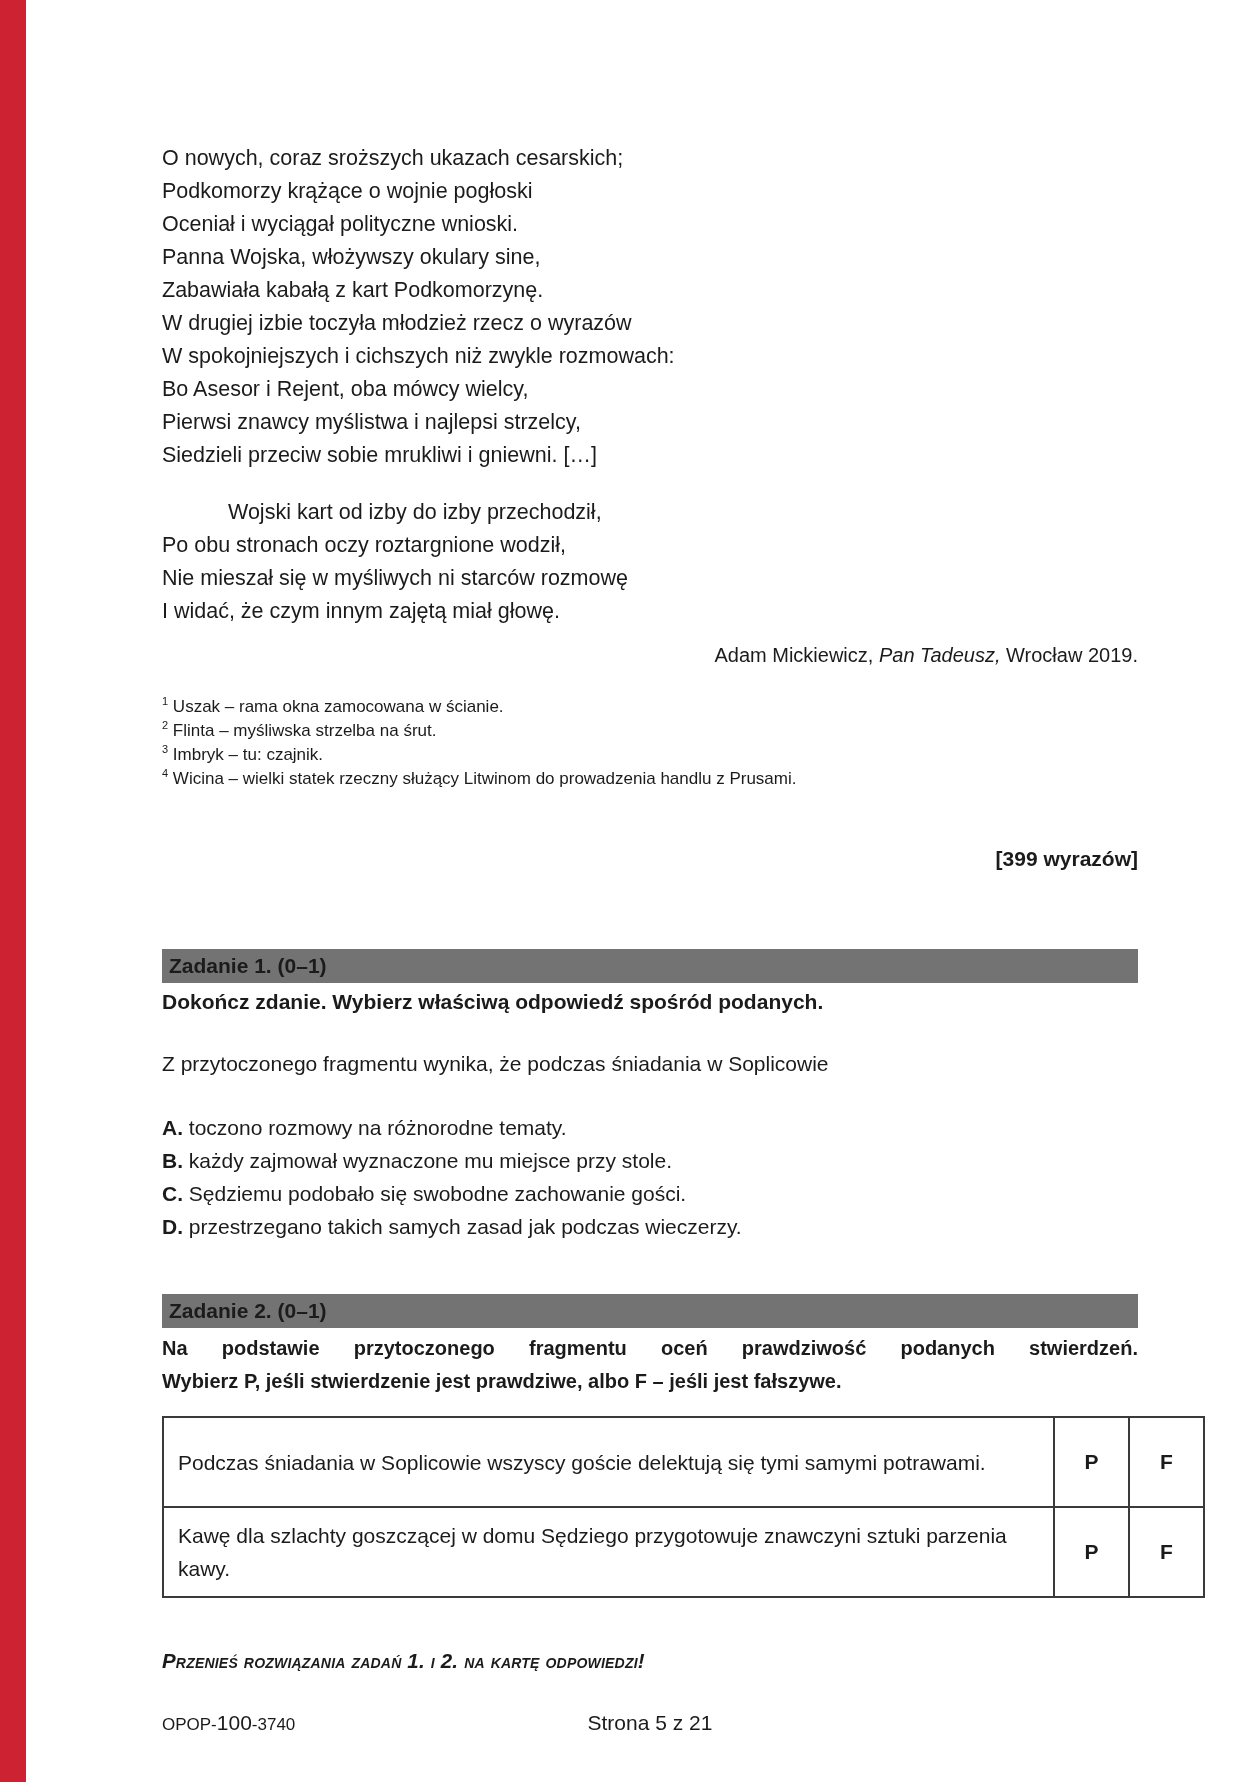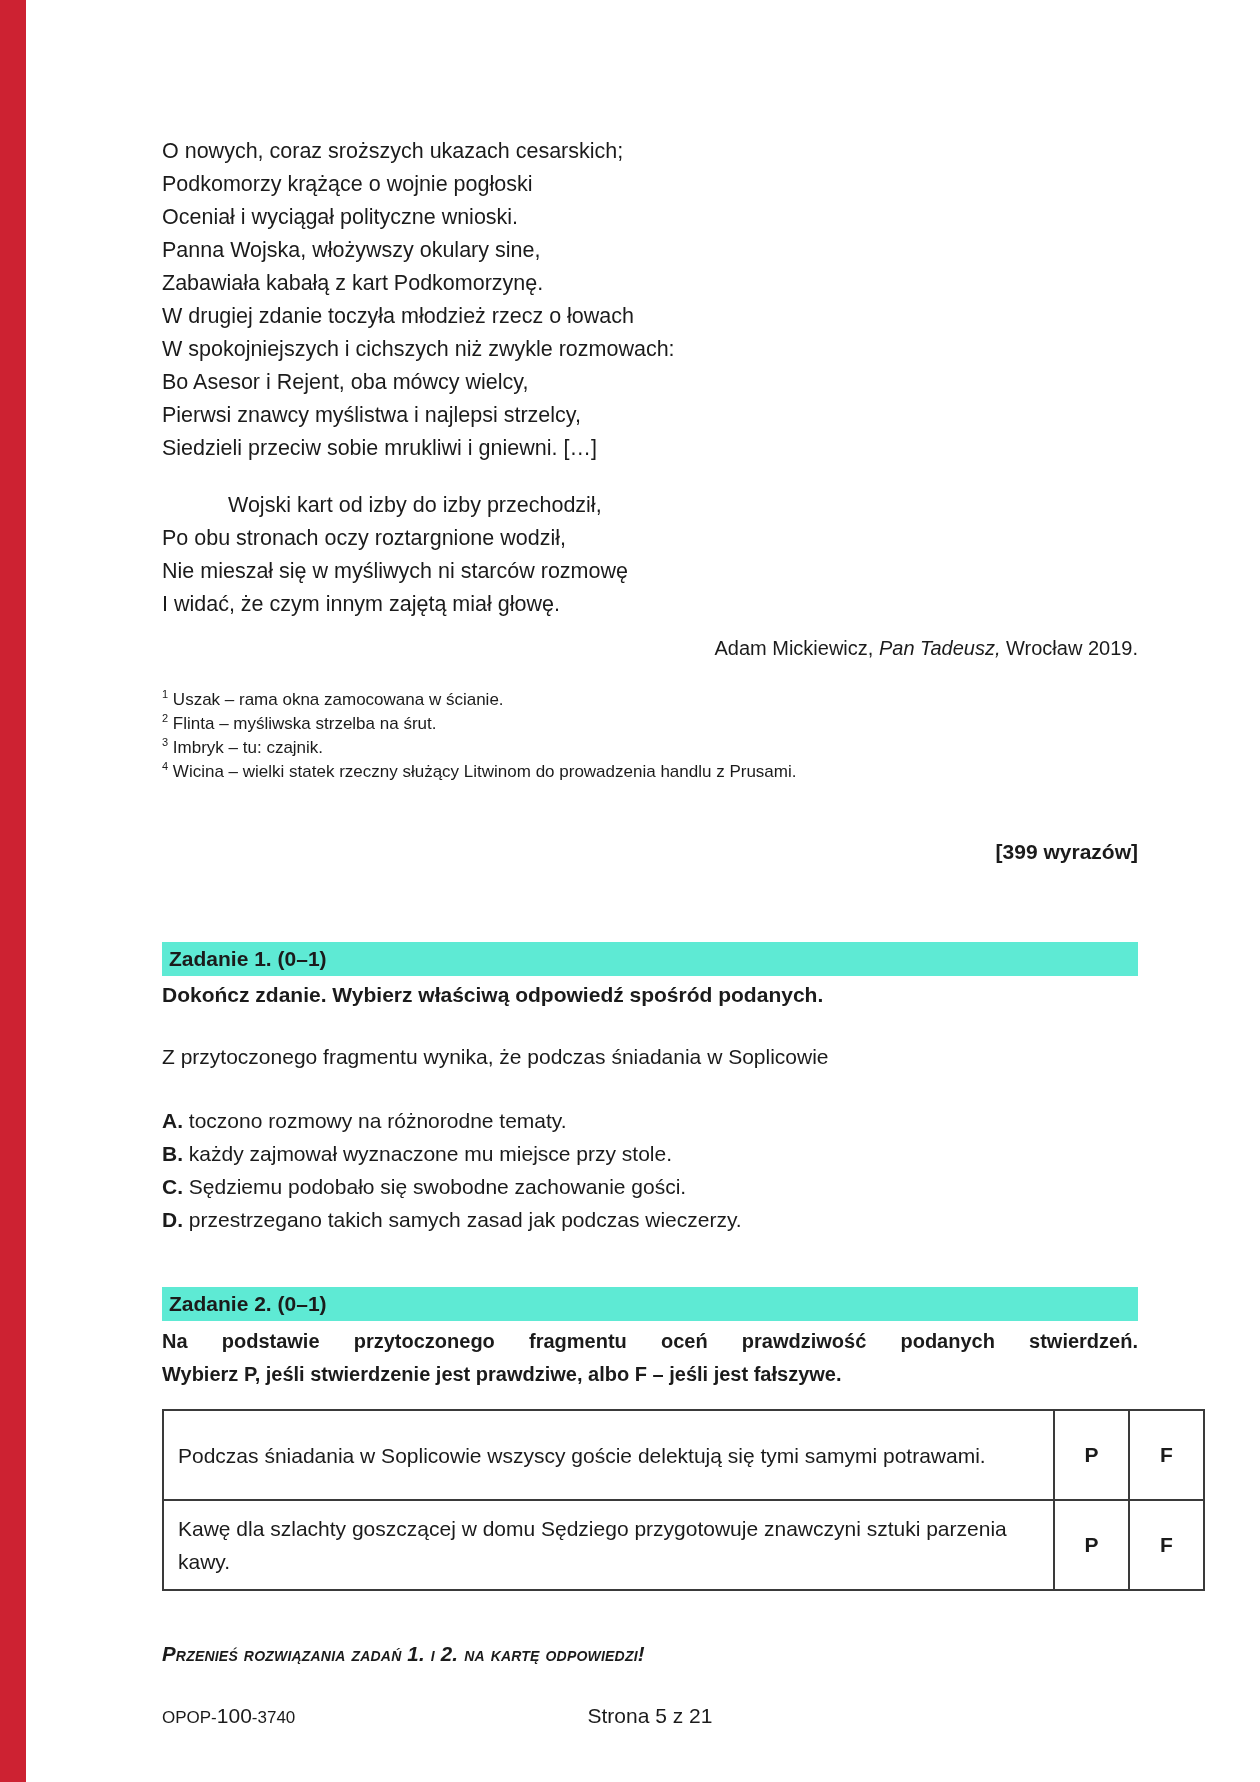--- a/index.html
+++ b/index.html
@@ -10,21 +10,21 @@
     color:#1b1b1b;
     position:relative;
     overflow:hidden;
   }
   .red-bar {
     position:absolute; left:0; top:0;
     width:26px; height:1782px;
     background:#cd2232;
   }
   .content {
-    position:absolute; left:162px; top:4px;
+    position:absolute; left:162px; top:11px;
     width:976px; height:1444px;
   }
   .block { position:absolute; left:0; width:976px; }
 
   .poem { font-size:21.5px; line-height:33px; }
   .poem-s1 { top:131px; }
   .poem-s2 { top:485px; }
   .indent { padding-left:66px; }
 
   .attribution {
@@ -34,21 +34,21 @@
 
   .footnotes { top:684px; font-size:17px; line-height:24px; }
   .footnotes sup { font-size:11px; line-height:0; }
 
   .wordcount {
     top:836px; text-align:right;
     font-weight:bold; font-size:21px;
   }
 
   .task-bar {
-    height:34px; background:#5eead4;
+    height:34px; background:#737373;
     font-weight:bold; font-size:21px; line-height:34px;
     padding-left:7px; width:969px;
   }
   .z1-bar { top:938px; }
   .z2-bar { top:1283px; }
 
   .z1-instr { top:979px; font-weight:bold; font-size:21px; }
   .z1-stem  { top:1041px; font-size:21px; }
   .z1-opts  { top:1100px; font-size:21px; line-height:33px; }
   .opt-letter { font-weight:bold; }
@@ -95,21 +95,21 @@
 <div class="red-bar"></div>
 
 <div class="content">
 
   <div class="block poem poem-s1">
     <div>O nowych, coraz sroższych ukazach cesarskich;</div>
     <div>Podkomorzy krążące o wojnie pogłoski</div>
     <div>Oceniał i wyciągał polityczne wnioski.</div>
     <div>Panna Wojska, włożywszy okulary sine,</div>
     <div>Zabawiała kabałą z kart Podkomorzynę.</div>
-    <div>W drugiej zdanie toczyła młodzież rzecz o łowach</div>
+    <div>W drugiej izbie toczyła młodzież rzecz o wyrazów</div>
     <div>W spokojniejszych i cichszych niż zwykle rozmowach:</div>
     <div>Bo Asesor i Rejent, oba mówcy wielcy,</div>
     <div>Pierwsi znawcy myślistwa i najlepsi strzelcy,</div>
     <div>Siedzieli przeciw sobie mrukliwi i gniewni. […]</div>
   </div>
 
   <div class="block poem poem-s2">
     <div class="indent">Wojski kart od izby do izby przechodził,</div>
     <div>Po obu stronach oczy roztargnione wodził,</div>
     <div>Nie mieszał się w myśliwych ni starców rozmowę</div>

